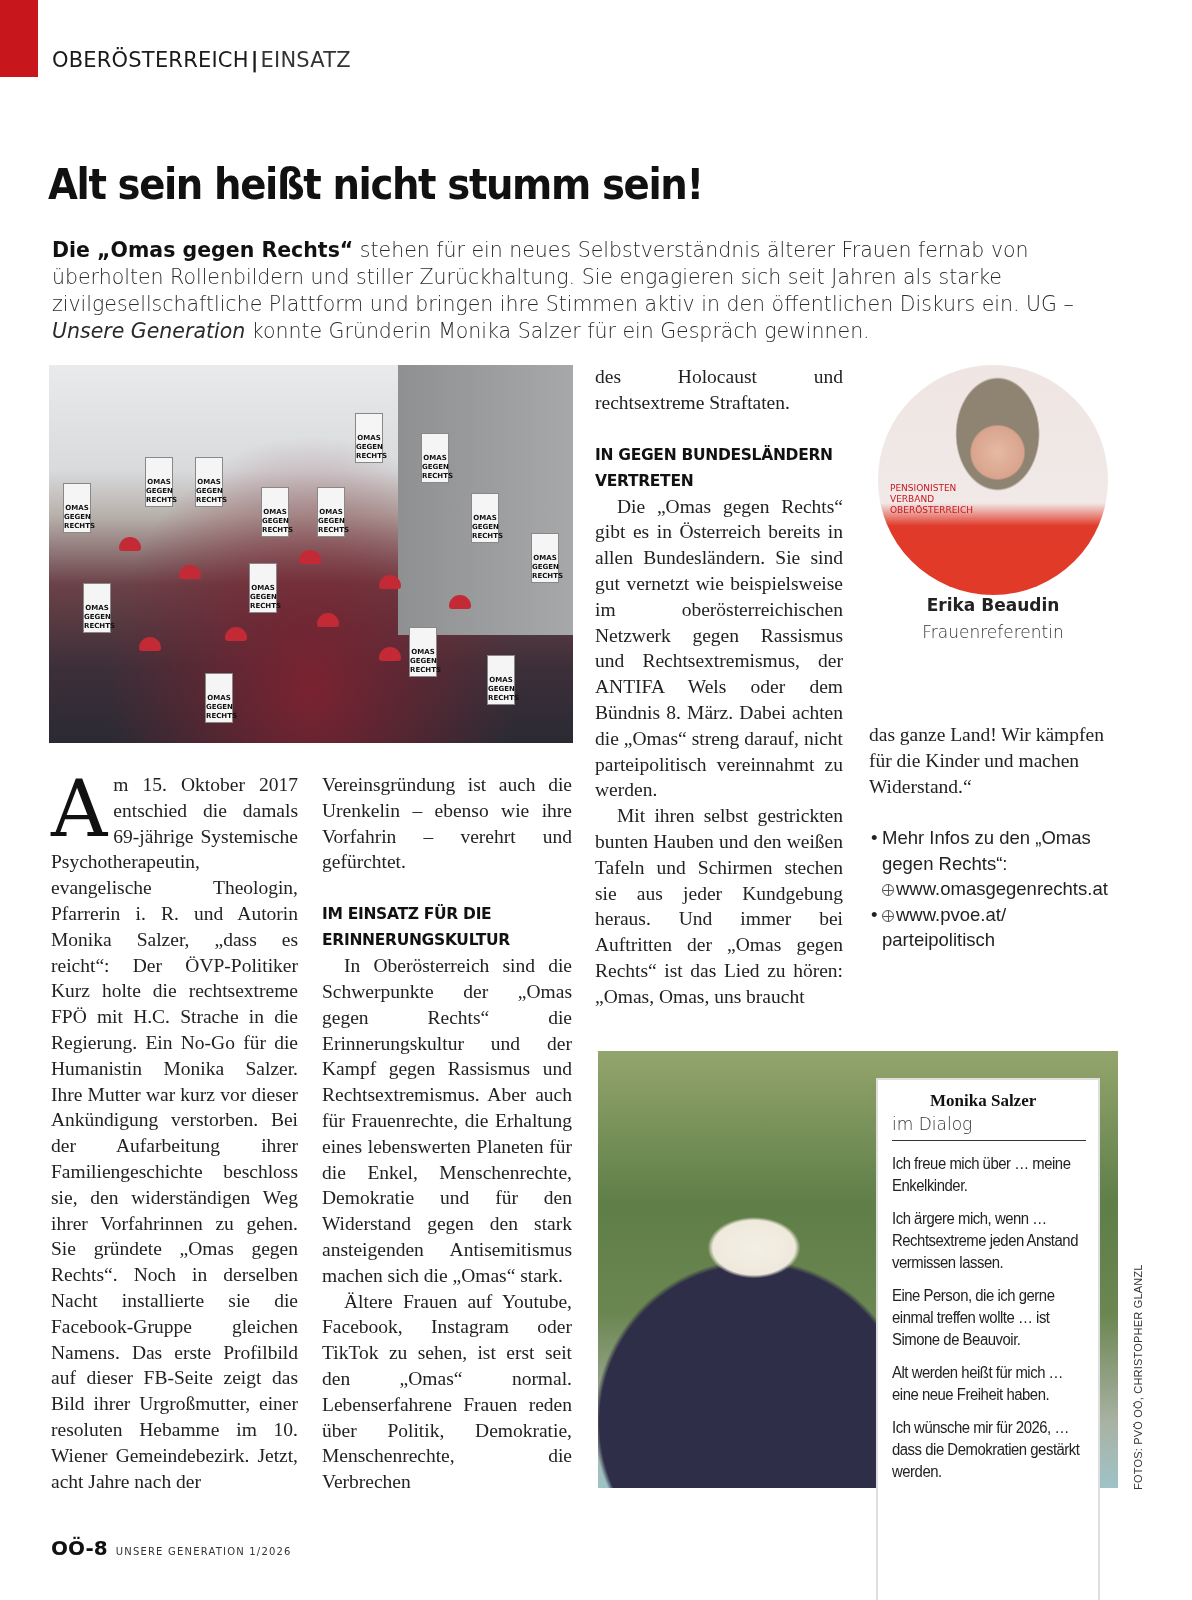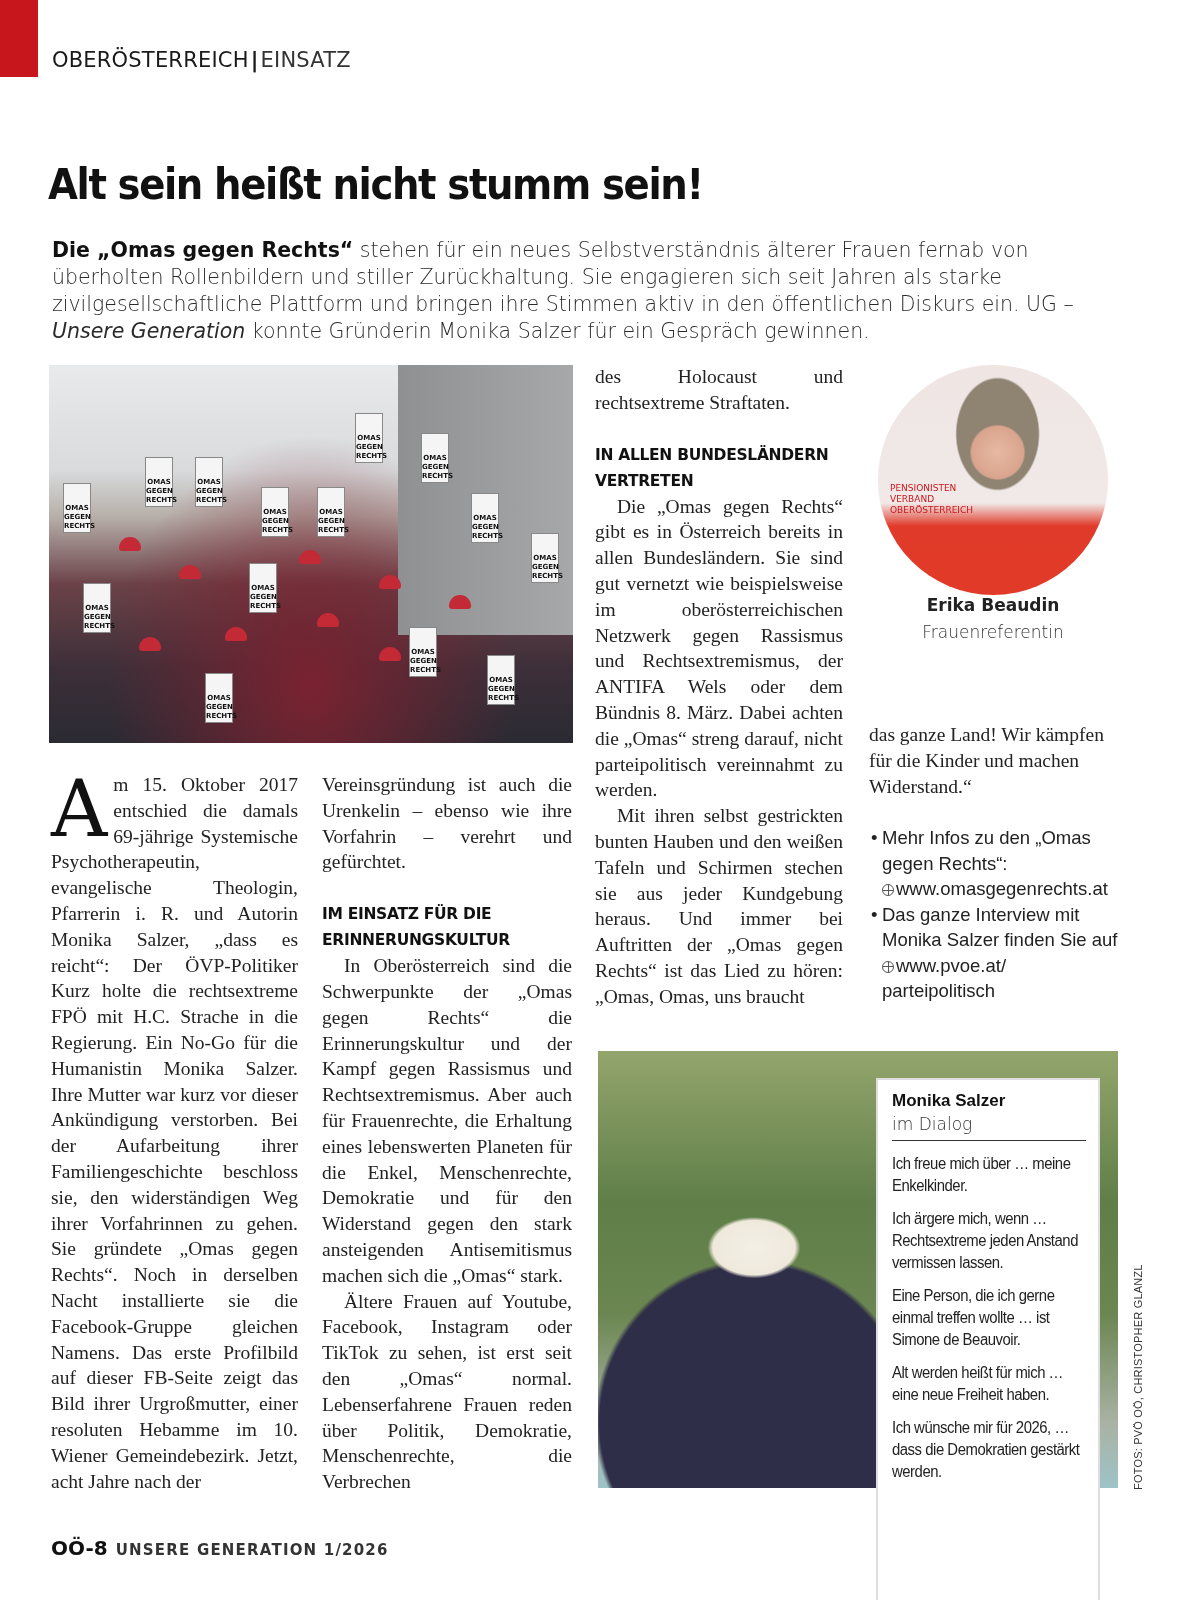--- a/index.html
+++ b/index.html
@@ -67,32 +67,32 @@
   
   .info { left: 871px; top: 825px; width: 260px; font-family: "Liberation Sans", sans-serif; font-size: 18.5px; line-height: 25.5px; color: #222; }
   .info .item { position: relative; padding-left: 11px; }
   .info .bullet { position: absolute; left: 0; top: 0; }
   .info .link { display: block; white-space: nowrap; }
   .globe { display: inline-block; width: 12px; height: 12px; border: 1.3px solid #555; border-radius: 50%; margin-right: 2px; position: relative; vertical-align: -1px; box-sizing: border-box;
     background: linear-gradient(90deg, transparent 45%, #555 45%, #555 55%, transparent 55%), linear-gradient(0deg, transparent 45%, #555 45%, #555 55%, transparent 55%); }
 
   
   .dialog { left: 876px; top: 1078px; width: 224px; height: 522px; background: #ffffff; border: 2px solid #dedede; border-bottom: none; box-sizing: border-box; padding: 10px 12px 0 14px; font-family: "Liberation Sans", sans-serif; }
-  .dialog .d-name { font-family: Liberation Sans, sans-serif; font-weight: bold; font-size: 17px; line-height: 22px; color: #111; }
+  .dialog .d-name { font-family: Liberation Serif, serif; font-weight: bold; font-size: 17px; line-height: 22px; color: #111; margin-left: 38px; }
   .dialog .d-sub { font-family: "DejaVu Sans", sans-serif; font-size: 17px; font-weight: 300; line-height: 24px; color: #333; }
   .dialog .rule { border-top: 1.5px solid #333; margin: 4px 0 12px 0; }
   .dialog .qa { font-size: 16px; line-height: 22px; color: #222; letter-spacing: -0.5px; transform: scaleX(0.93); transform-origin: left top; margin-bottom: 11px; width: 210px; }
 
   
   .credit { left: 1132px; top: 1490px; transform: rotate(-90deg); transform-origin: left top; font-family: "Liberation Sans", sans-serif; font-size: 11px; color: #333; white-space: nowrap; letter-spacing: 0.2px; }
 
   
   .footer { left: 51px; top: 1536px; font-family: "DejaVu Sans", sans-serif; white-space: nowrap; }
   .footer .page-num { font-weight: bold; font-size: 20px; color: #111; }
-  .footer .pub { font-size: 15px; letter-spacing: 1.2px; color: #333; margin-left: 3px; font-weight: bold; }
+  .footer .pub { font-size: 10px; letter-spacing: 1.2px; color: #333; margin-left: 3px; }
 </style>
 </head>
 <body>
 
 <div class="abs red-tab"></div>
 <div class="abs section-label">
   <span class="bold">OBERÖSTERREICH</span><span class="sep">|</span><span class="light">EINSATZ</span>
 </div>
 
 <h1 class="abs headline" style="margin:0">Alt sein heißt nicht stumm sein!</h1>
@@ -130,38 +130,37 @@
 
 <div class="abs photo erika-photo" title="Porträt Erika Beaudin">
   <div class="logo-text" style="width:90px">PENSIONISTEN VERBAND OBERÖSTERREICH</div>
 </div>
 <div class="abs erika-name">Erika Beaudin</div>
 <div class="abs erika-role">Frauenreferentin</div>
 
 <div class="abs col col3">
   <p>des Holocaust und rechtsextreme Straftaten.</p>
   <div class="gap"></div>
-  <h3>IN ALLEN BUNDESLÄNDERN VERTRETEN</h3>
+  <h3>IN GEGEN BUNDESLÄNDERN VERTRETEN</h3>
   <p class="indent">Die „Omas gegen Rechts“ gibt es in Österreich bereits in allen Bundesländern. Sie sind gut vernetzt wie beispielsweise im oberösterreichischen Netzwerk gegen Rassismus und Rechtsextremismus, der ANTIFA Wels oder dem Bündnis 8. März. Dabei achten die „Omas“ streng darauf, nicht parteipolitisch vereinnahmt zu werden.</p>
   <p class="indent">Mit ihren selbst gestrickten bunten Hauben und den weißen Tafeln und Schirmen stechen sie aus jeder Kundgebung heraus. Und immer bei Auftritten der „Omas gegen Rechts“ ist das Lied zu hören: „Omas, Omas, uns braucht</p>
 </div>
 
 <div class="abs col col4">
   <p style="text-align:left">das ganze Land! Wir kämpfen für die Kinder und machen Widerstand.“</p>
 </div>
 
 <div class="abs info">
   <div class="item">
     <span class="bullet">•</span>
     <span>Mehr Infos zu den „Omas gegen Rechts“:</span>
     <a class="link"><span class="globe"></span><span>www.omasgegenrechts.at</span></a>
   </div>
   <div class="item">
     <span class="bullet">•</span>
-    <span>Das ganze Interview mit Monika Salzer finden Sie auf</span>
     <a class="link" style="white-space:normal;width:240px"><span class="globe"></span><span>www.pvoe.at/ parteipolitisch</span></a>
   </div>
 </div>
 
 <div class="abs col col1">
   <span class="dropcap">A</span>
   <p>m 15. Oktober 2017 entschied die damals 69-jährige Systemische Psychotherapeutin, evangelische Theologin, Pfarrerin i. R. und Autorin Monika Salzer, „dass es reicht“: Der ÖVP-Politiker Kurz holte die rechtsextreme FPÖ mit H.C. Strache in die Regierung. Ein No-Go für die Humanistin Monika Salzer. Ihre Mutter war kurz vor dieser Ankündigung verstorben. Bei der Aufarbeitung ihrer Familiengeschichte beschloss sie, den widerständigen Weg ihrer Vorfahrinnen zu gehen. Sie gründete „Omas gegen Rechts“. Noch in derselben Nacht installierte sie die Facebook-Gruppe gleichen Namens. Das erste Profilbild auf dieser FB-Seite zeigt das Bild ihrer Urgroßmutter, einer resoluten Hebamme im 10. Wiener Gemeindebezirk. Jetzt, acht Jahre nach der</p>
 </div>
 
 <div class="abs col col2">

